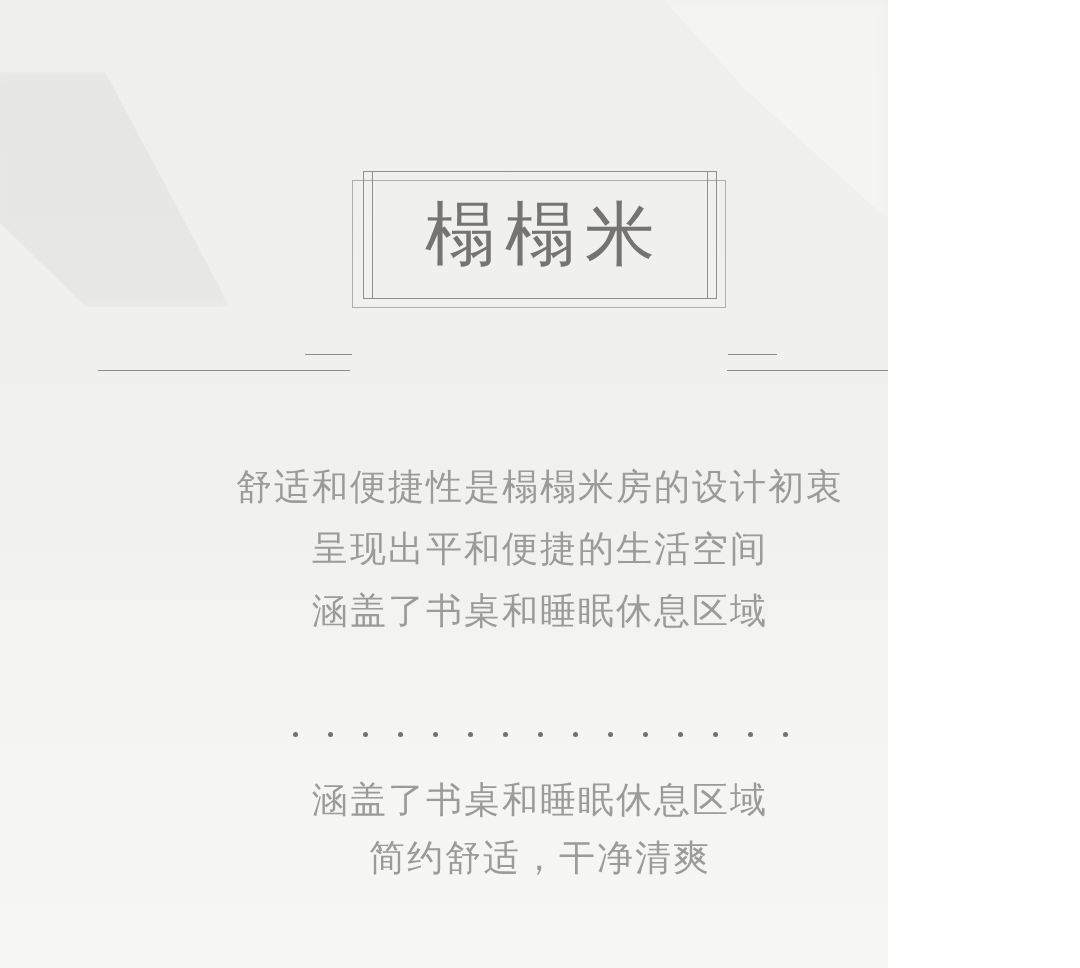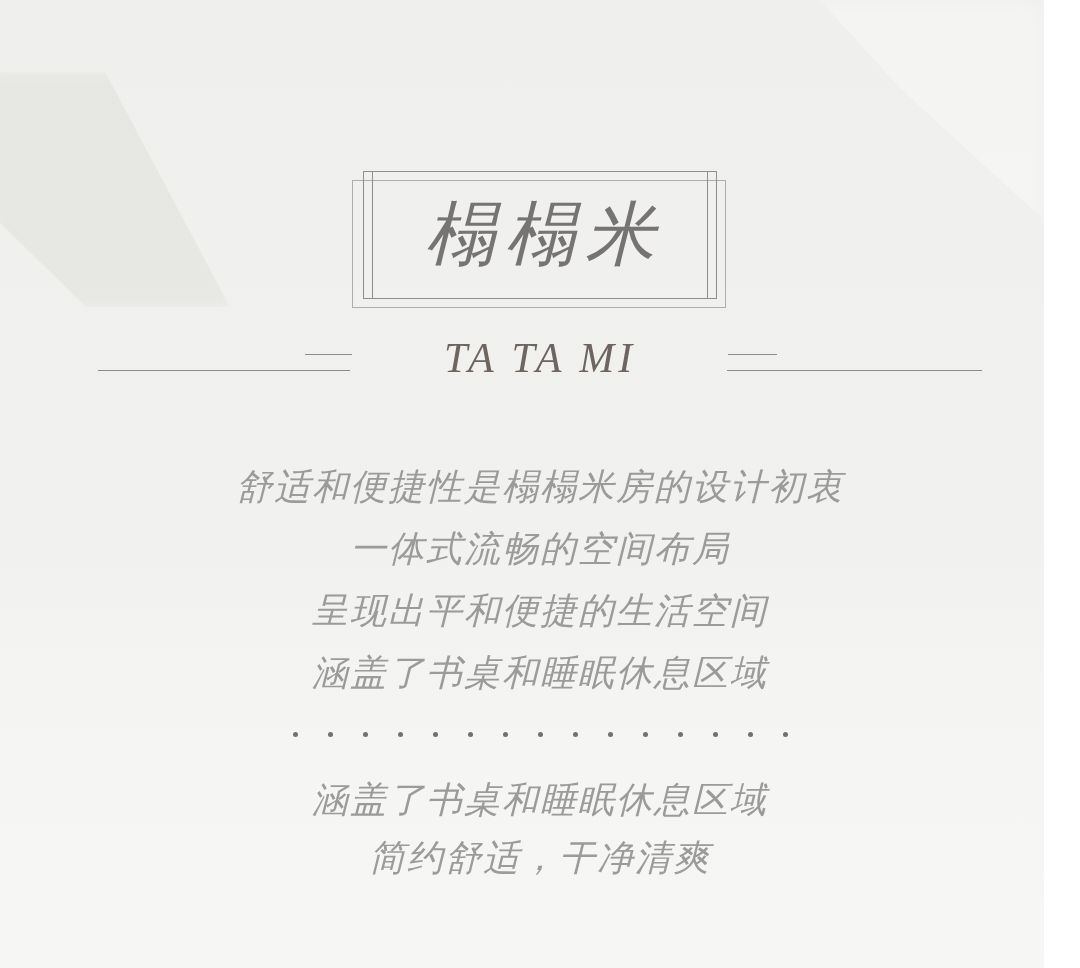--- a/index.html
+++ b/index.html
@@ -7,25 +7,24 @@
     padding: 0;
   }
   body {
     width: 1080px;
     height: 968px;
     overflow: hidden;
     font-family: "Liberation Serif", "DejaVu Serif", serif;
   }
   .canvas {
     position: relative;
-    width: 1044px;
+    width: 888px;
     height: 968px;
     overflow: hidden;
     background: linear-gradient(180deg, #efefed 0%, #f1f1ef 55%, #f5f5f3 78%, #f6f6f5 100%);
-    font-style: italic;
   }
   
   .bg-wedge-left {
     position: absolute;
     left: -10px;
     top: 72px;
     width: 240px;
     height: 235px;
     background: rgba(176, 176, 172, 0.14);
     clip-path: polygon(0 0, 48% 0, 100% 100%, 40% 100%, 0 60%);
@@ -156,27 +155,23 @@
 
   <div class="frame-front">
     <div class="side-rules"></div>
     <div class="title-text">榻榻米</div>
   </div>
 
   <div class="rule rule-left-long"></div>
   <div class="rule rule-left-short"></div>
   <div class="rule rule-right-short"></div>
   <div class="rule rule-right-long"></div>
-  <div class="subtitle-row">
-    <span class="subtitle-text">TA TA MI</span>
-  </div>
 
   <div class="para para-intro">
     <div>舒适和便捷性是榻榻米房的设计初衷</div>
-    <div>一体式流畅的空间布局</div>
     <div>呈现出平和便捷的生活空间</div>
     <div>涵盖了书桌和睡眠休息区域</div>
   </div>
 
   <div class="dots-row" id="dots-row">
       <span class="dot"></span>
       <span class="dot"></span>
       <span class="dot"></span>
       <span class="dot"></span>
       <span class="dot"></span>

